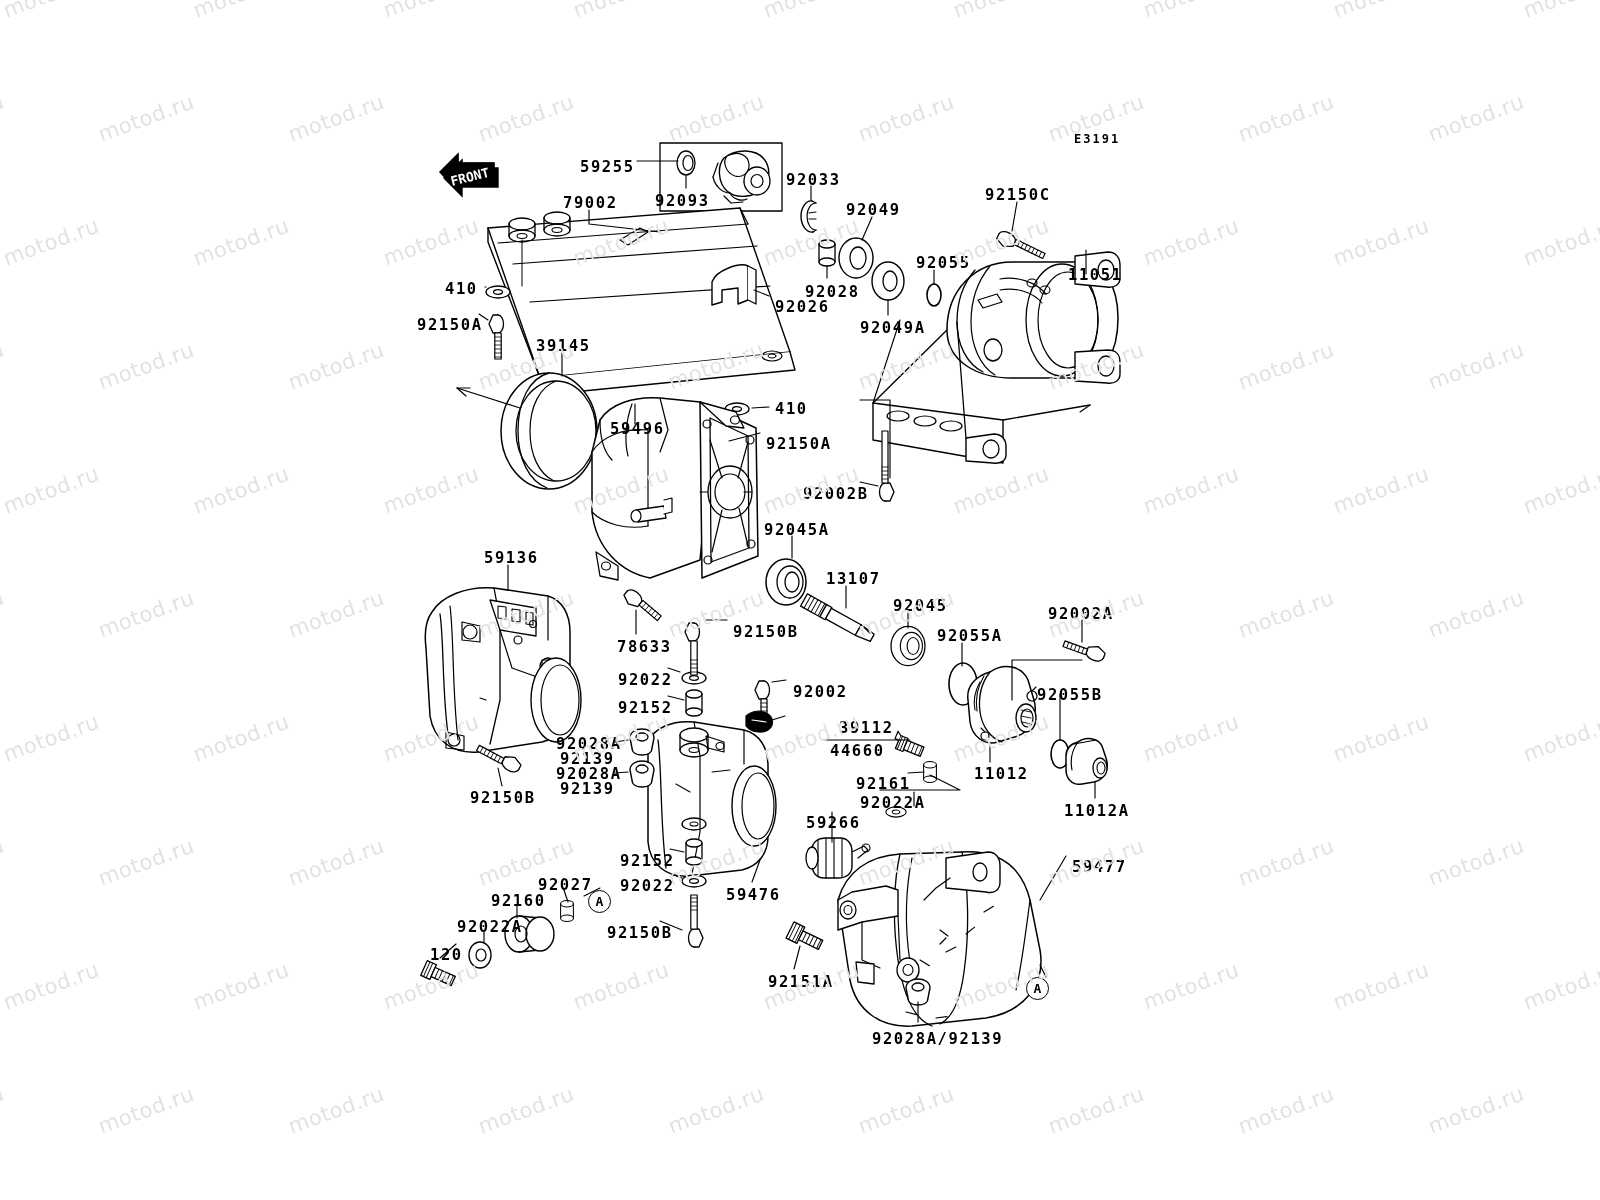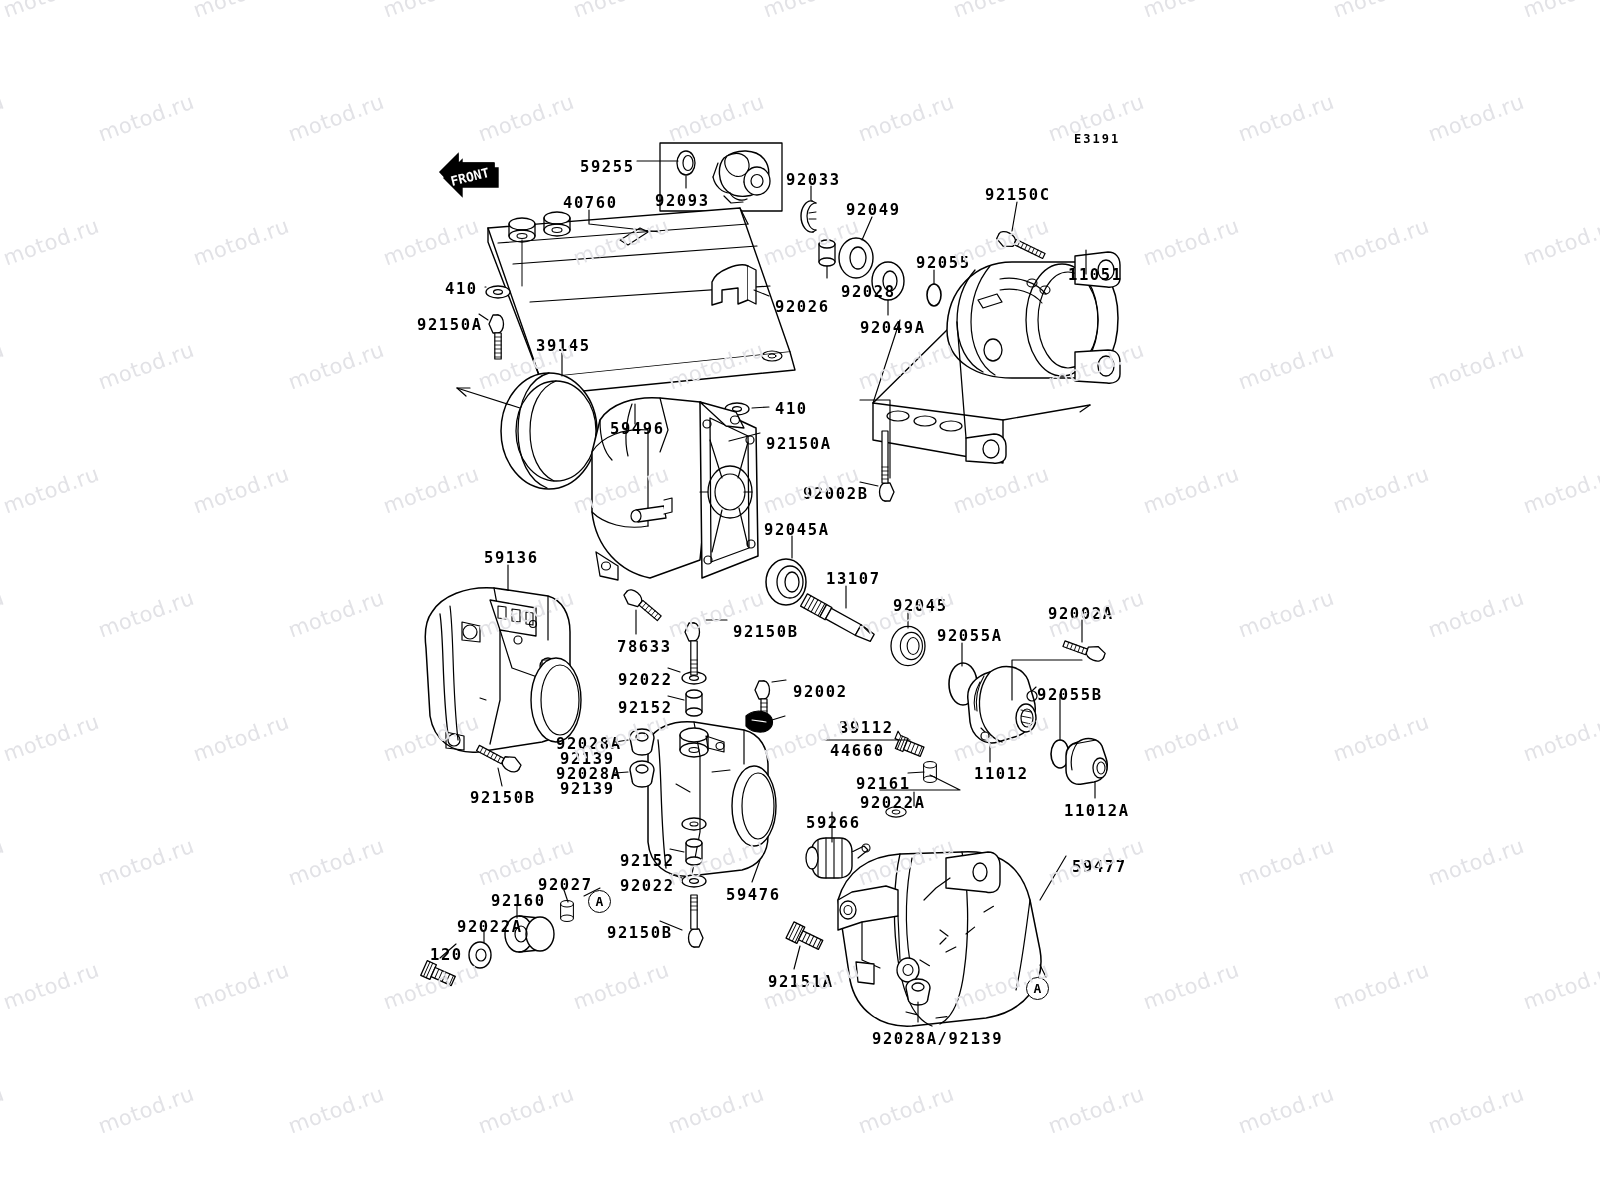--- a/index.html
+++ b/index.html
@@ -549,22 +549,22 @@
     </svg>
   </div>
 
   <div id="labels">
       <div class="lbl" style="left: 580px; top: 160px;">59255</div>
       <div class="lbl" style="left: 655px; top: 194px;">92093</div>
       <div class="lbl" style="left: 786px; top: 173px;">92033</div>
       <div class="lbl" style="left: 846px; top: 203px;">92049</div>
       <div class="lbl" style="left: 985px; top: 188px;">92150C</div>
       <div class="lbl" style="left: 1068px; top: 236px; margin-top: 32px;">11051</div>
-      <div class="lbl" style="left: 563px; top: 196px;">40760</div>
-      <div class="lbl" style="left: 805px; top: 285px; margin-left: 36px;">92028</div>
+      <div class="lbl" style="left: 563px; top: 196px;">79002</div>
+      <div class="lbl" style="left: 805px; top: 285px;">92028</div>
       <div class="lbl" style="left: 916px; top: 256px;">92055</div>
       <div class="lbl" style="left: 775px; top: 300px;">92026</div>
       <div class="lbl" style="left: 860px; top: 321px;">92049A</div>
       <div class="lbl" style="left: 445px; top: 282px;">410</div>
       <div class="lbl" style="left: 417px; top: 318px;">92150A</div>
       <div class="lbl" style="left: 536px; top: 339px;">39145</div>
       <div class="lbl" style="left: 610px; top: 390px; margin-top: 32px;">59496</div>
       <div class="lbl" style="left: 775px; top: 402px;">410</div>
       <div class="lbl" style="left: 766px; top: 437px;">92150A</div>
       <div class="lbl" style="left: 803px; top: 487px;">92002B</div>

